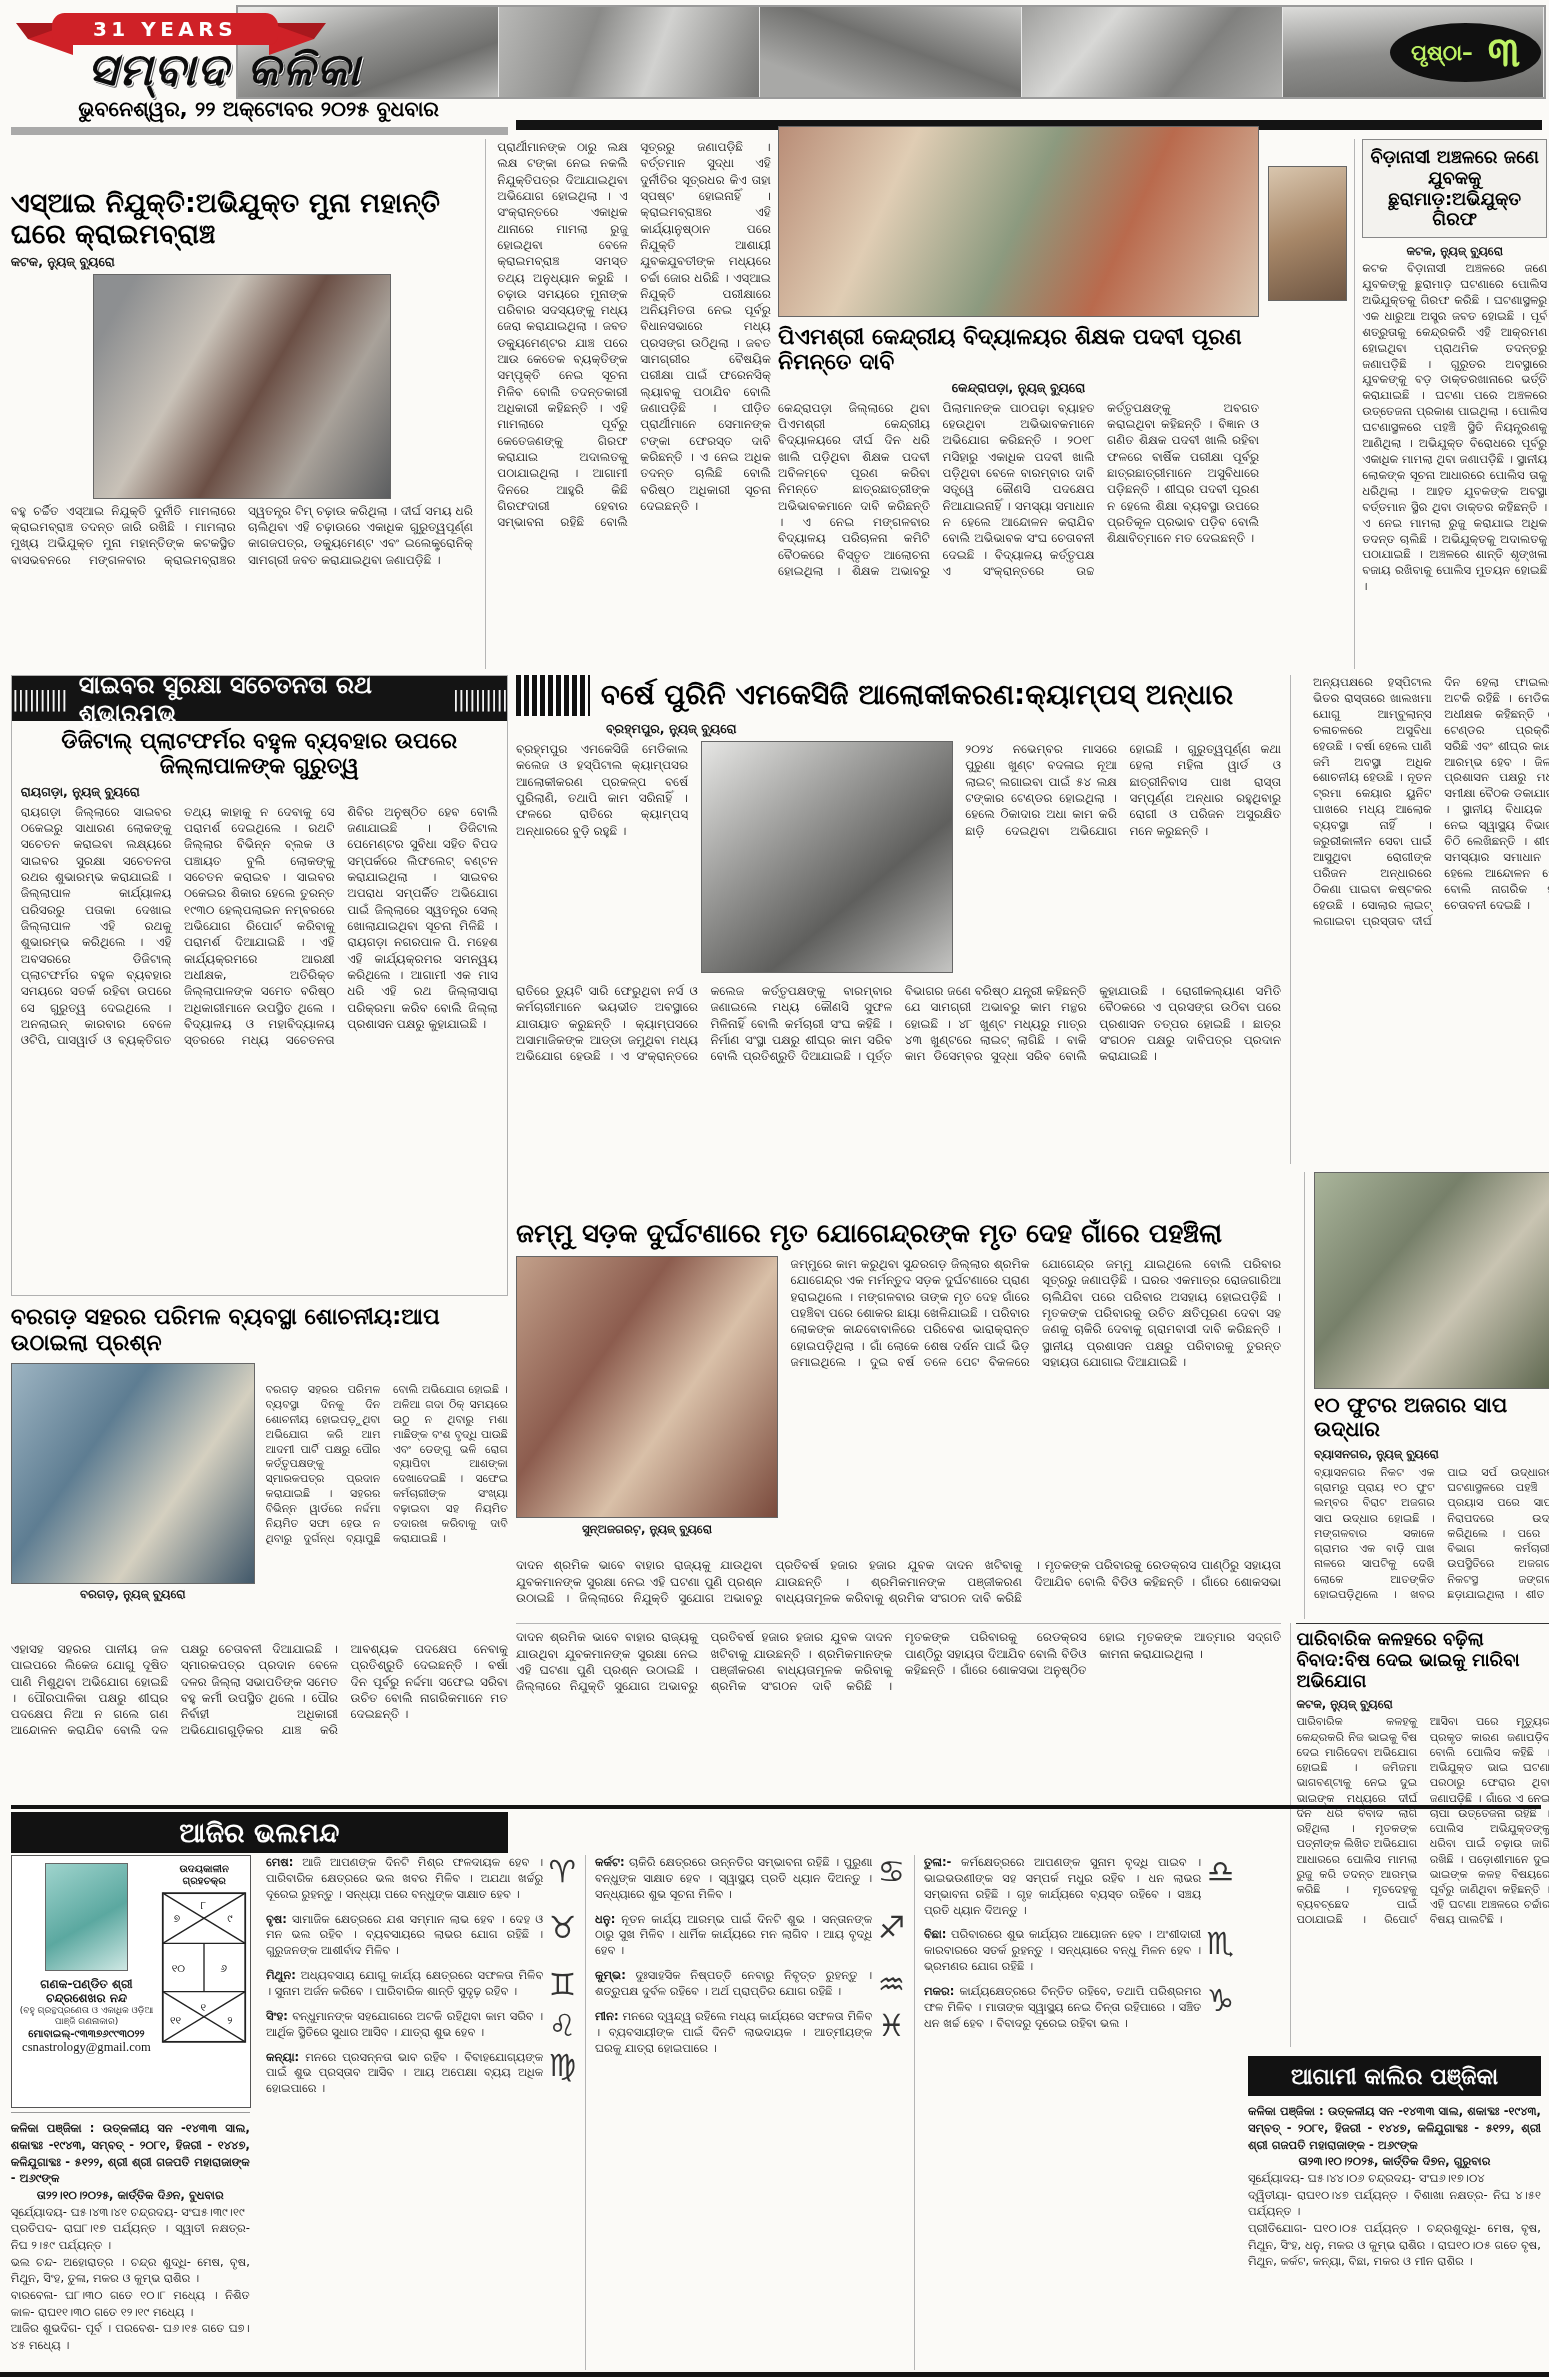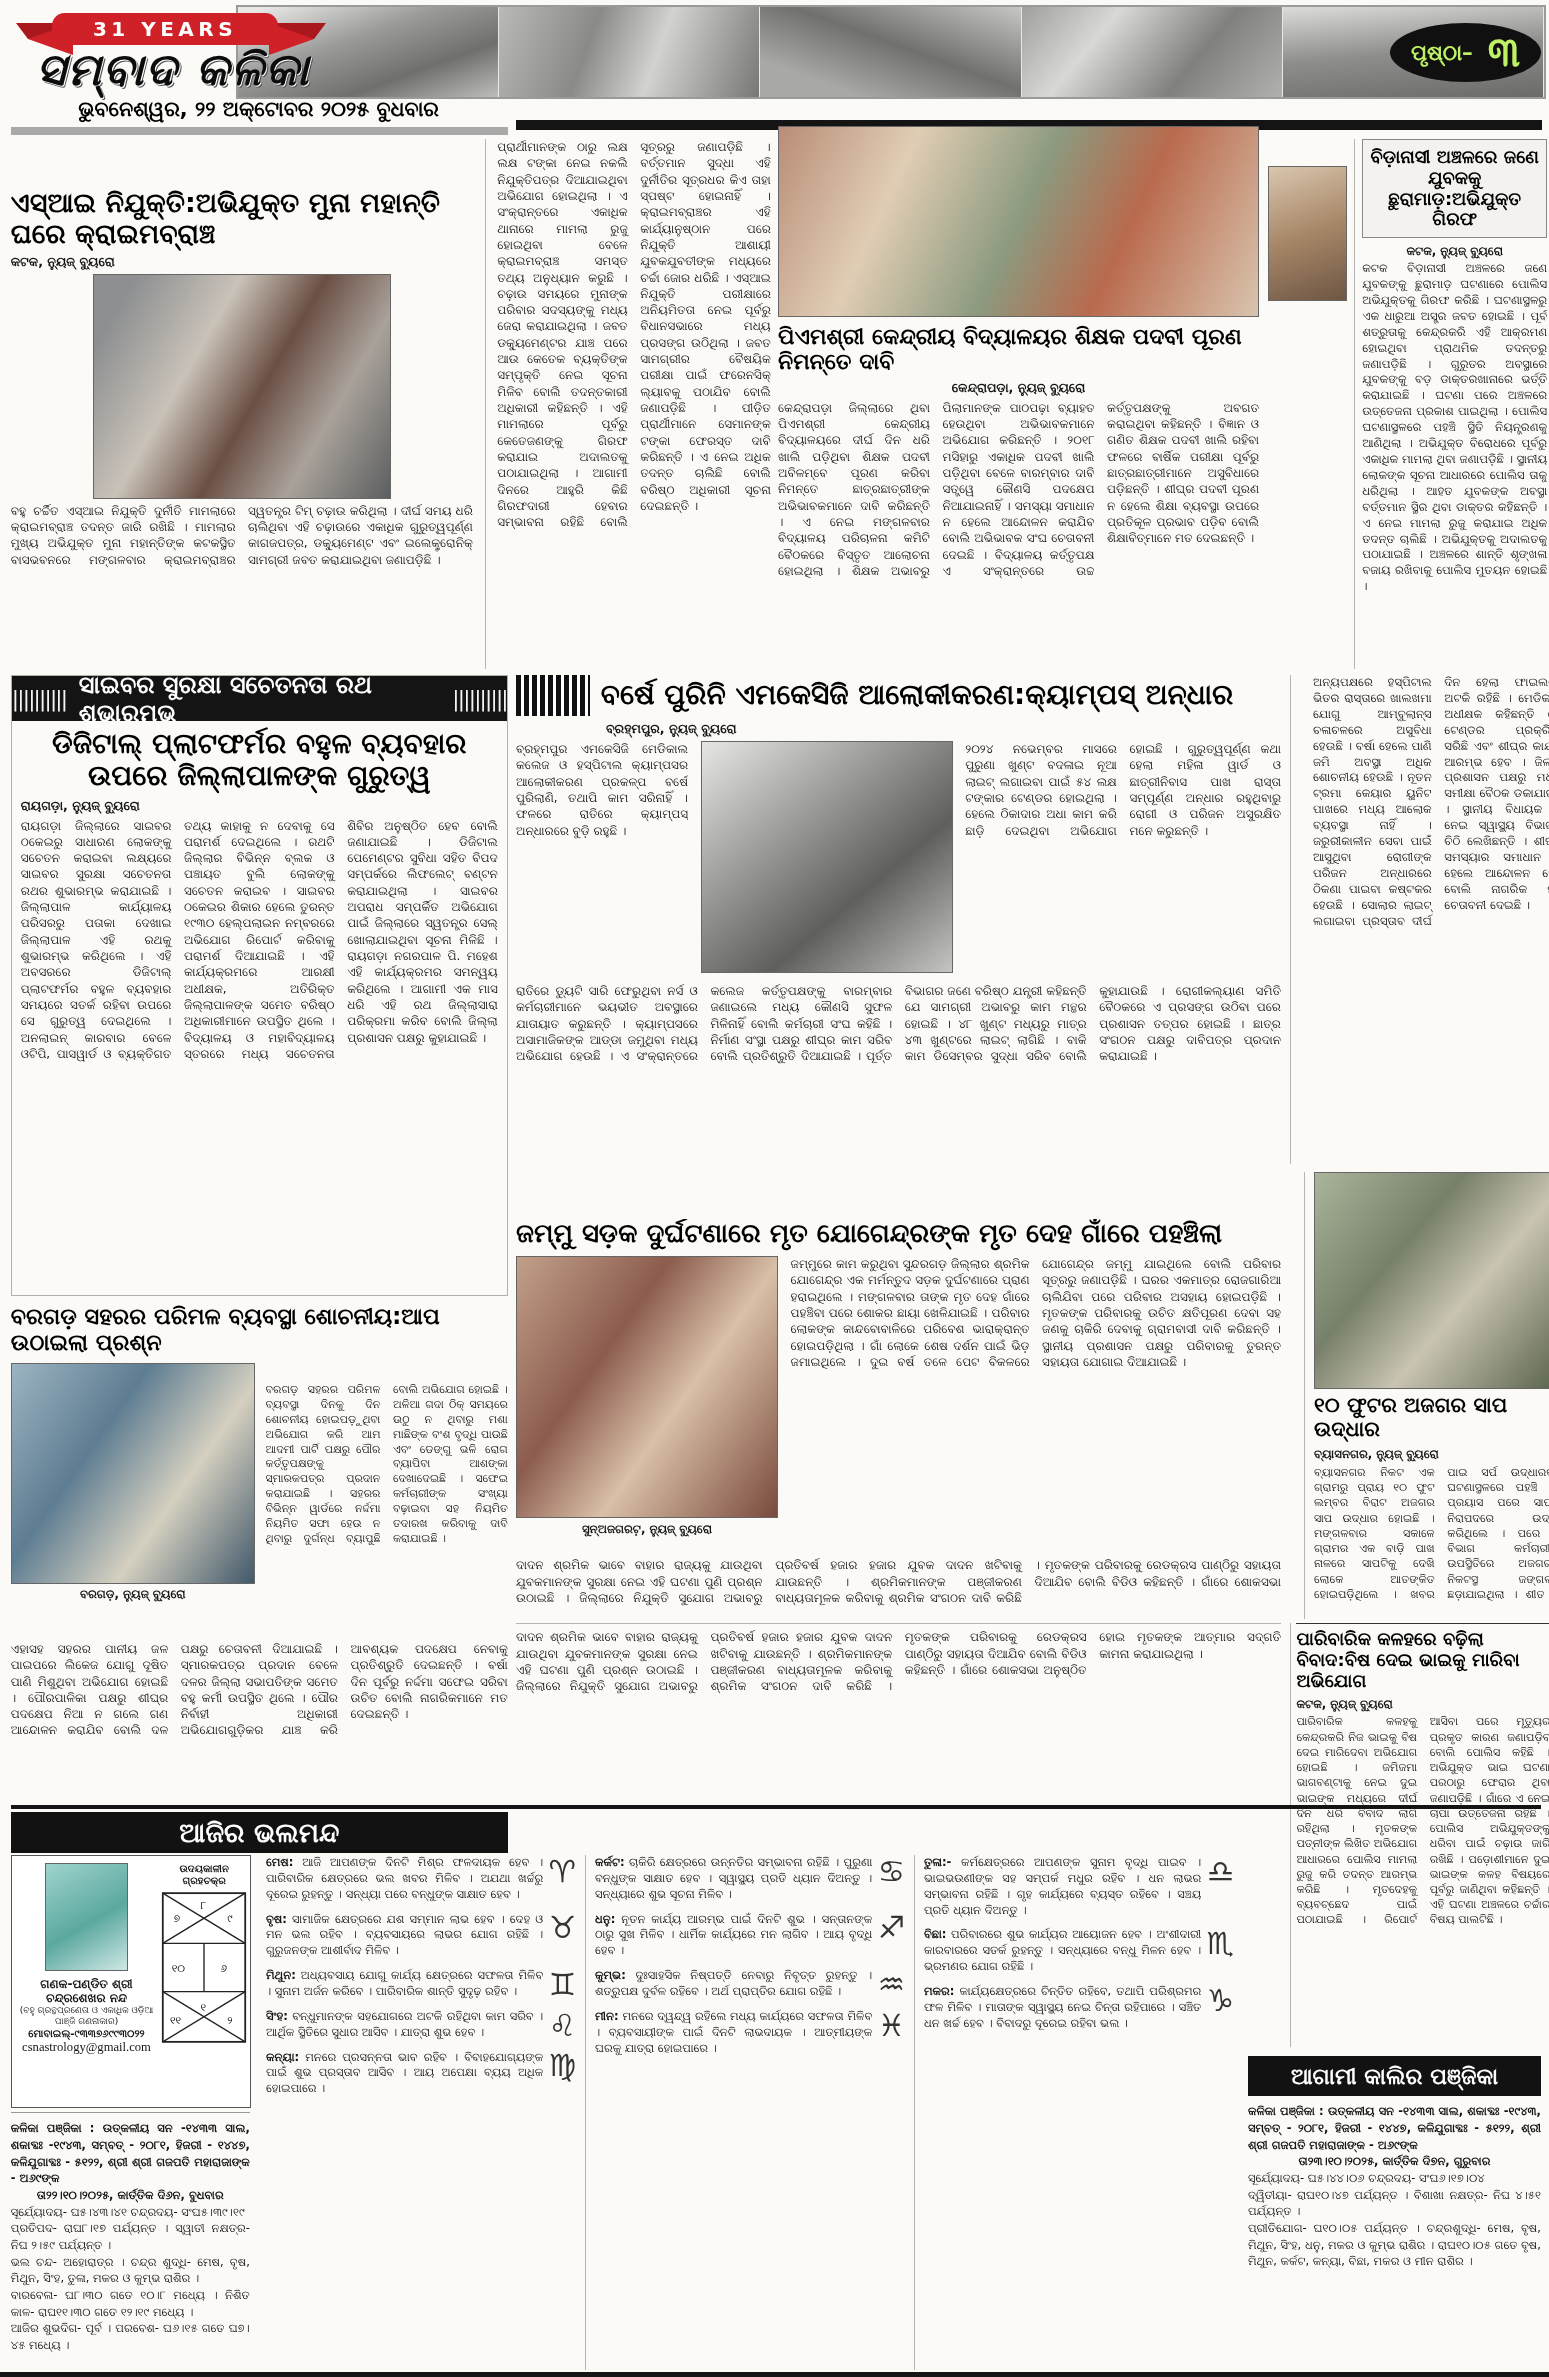--- a/index.html
+++ b/index.html
@@ -6,21 +6,21 @@
   html,body{margin:0;padding:0;background:#d8d8d4;}
   .page{position:relative;width:1550px;height:2377px;margin:0 auto;background:#fbfaf7;
         font-family:"DejaVu Sans","Liberation Sans",sans-serif;color:#141414;overflow:hidden;}
   
   .ribbon{position:absolute;left:52px;top:12.6px;width:226px;height:32px;background:#cf2127;
           border-radius:12.6px 12.6px 9px 9px;display:flex;align-items:center;justify-content:center;
           color:#fff;font-weight:bold;font-size:20px;letter-spacing:4.5px;z-index:3;}
   .ribbon-tail{position:absolute;top:23px;width:0;height:0;border-top:16px solid #a8181d;border-bottom:16px solid transparent;z-index:2;}
   .tail-l{left:16px;border-right:45px solid #cf2127;border-left:12.6px solid transparent;}
   .tail-r{left:269px;border-left:45px solid #cf2127;border-right:12.6px solid transparent;}
-  .logo{position:absolute;left:36px;top:43px;width:377px;font-size:45px;font-weight:900;
+  .logo{position:absolute;left:36px;top:43px;width:377px;text-align:center;font-size:45px;font-weight:900;
         font-style:italic;color:#0c0c0c;text-shadow:0.9px 0.9px 0 #fff,1.8px 1.8px 0 #555;letter-spacing:1.8px;white-space:nowrap;z-index:3;}
   .dateline{position:absolute;left:12.6px;top:97px;width:492px;text-align:center;font-size:20.7px;font-weight:bold;color:#000;}
   .rule-gray{position:absolute;left:10.8px;top:127px;width:497px;height:8px;background:#a9a9a9;}
   .rule-black-top{position:absolute;left:516px;top:120px;width:1026px;height:10px;background:#141414;}
   .photostrip{position:absolute;left:236px;top:5.4px;width:1306px;height:90px;border:2.7px solid #9a9a9a;
               background:#cfcfcf;display:flex;z-index:1;}
   .photostrip>div{flex:1;border-right:1.8px solid #e8e8e8;}
   .ph-a{background:linear-gradient(160deg,#e8e8e6 5%,#9a9a98 40%,#6f6f6d 70%,#bdbdbb);}
   .ph-b{background:linear-gradient(110deg,#b9b9b7,#8a8a88 35%,#d2d2d0 60%,#777775);}
   .ph-c{background:linear-gradient(200deg,#c6c6c4,#70706e 45%,#a8a8a6 80%);}
@@ -120,21 +120,21 @@
     <div class="body-txt" style="font-size:11.7px;height:395px;overflow:hidden;">କଟକ ବିଡ଼ାନାସୀ ଅଞ୍ଚଳରେ ଜଣେ ଯୁବକଙ୍କୁ ଛୁରାମାଡ଼ ଘଟଣାରେ ପୋଲିସ ଅଭିଯୁକ୍ତକୁ ଗିରଫ କରିଛି । ଘଟଣାସ୍ଥଳରୁ ଏକ ଧାରୁଆ ଅସ୍ତ୍ର ଜବତ ହୋଇଛି । ପୂର୍ବ ଶତ୍ରୁତାକୁ କେନ୍ଦ୍ରକରି ଏହି ଆକ୍ରମଣ ହୋଇଥିବା ପ୍ରାଥମିକ ତଦନ୍ତରୁ ଜଣାପଡ଼ିଛି । ଗୁରୁତର ଅବସ୍ଥାରେ ଯୁବକଙ୍କୁ ବଡ଼ ଡାକ୍ତରଖାନାରେ ଭର୍ତ୍ତି କରାଯାଇଛି । ଘଟଣା ପରେ ଅଞ୍ଚଳରେ ଉତ୍ତେଜନା ପ୍ରକାଶ ପାଇଥିଲା । ପୋଲିସ ଘଟଣାସ୍ଥଳରେ ପହଞ୍ଚି ସ୍ଥିତି ନିୟନ୍ତ୍ରଣକୁ ଆଣିଥିଲା । ଅଭିଯୁକ୍ତ ବିରୋଧରେ ପୂର୍ବରୁ ଏକାଧିକ ମାମଲା ଥିବା ଜଣାପଡ଼ିଛି । ସ୍ଥାନୀୟ ଲୋକଙ୍କ ସୂଚନା ଆଧାରରେ ପୋଲିସ ତାକୁ ଧରିଥିଲା । ଆହତ ଯୁବକଙ୍କ ଅବସ୍ଥା ବର୍ତ୍ତମାନ ସ୍ଥିର ଥିବା ଡାକ୍ତର କହିଛନ୍ତି । ଏ ନେଇ ମାମଲା ରୁଜୁ କରାଯାଇ ଅଧିକ ତଦନ୍ତ ଚାଲିଛି । ଅଭିଯୁକ୍ତକୁ ଅଦାଲତକୁ ପଠାଯାଇଛି । ଅଞ୍ଚଳରେ ଶାନ୍ତି ଶୃଙ୍ଖଳା ବଜାୟ ରଖିବାକୁ ପୋଲିସ ମୁତୟନ ହୋଇଛି ।</div>
   </div>
 
   <div class="art" style="left:10.8px;top:675px;width:497px;height:621px;border:0.9px solid #b0b0b0;box-sizing:border-box;">
     <div class="banner">
       <span class="hatch">||||||||||</span>
       <span>ସାଇବର ସୁରକ୍ଷା ସଚେତନତା ରଥ ଶୁଭାରମ୍ଭ</span>
       <span class="hatch">||||||||||</span>
     </div>
     <div style="padding:7.2px 9px;">
-      <div class="hl" style="font-size:28px;text-align:center;">ଡିଜିଟାଲ୍ ପ୍ଲାଟଫର୍ମର ବହୁଳ ବ୍ୟବହାର ଉପରେ ଜିଲ୍ଲାପାଳଙ୍କ ଗୁରୁତ୍ୱ</div>
+      <div class="hl" style="font-size:22px;text-align:center;">ଡିଜିଟାଲ୍ ପ୍ଲାଟଫର୍ମର ବହୁଳ ବ୍ୟବହାର ଉପରେ ଜିଲ୍ଲାପାଳଙ୍କ ଗୁରୁତ୍ୱ</div>
       <div class="byline">ରାୟଗଡ଼ା, ନ୍ୟୁଜ୍ ବ୍ୟୁରୋ</div>
       <div class="body-txt cols3" style="height:467px;overflow:hidden;">ରାୟଗଡ଼ା ଜିଲ୍ଲାରେ ସାଇବର ଠକେଇରୁ ସାଧାରଣ ଲୋକଙ୍କୁ ସଚେତନ କରାଇବା ଲକ୍ଷ୍ୟରେ ସାଇବର ସୁରକ୍ଷା ସଚେତନତା ରଥର ଶୁଭାରମ୍ଭ କରାଯାଇଛି । ଜିଲ୍ଲାପାଳ କାର୍ଯ୍ୟାଳୟ ପରିସରରୁ ପତାକା ଦେଖାଇ ଜିଲ୍ଲାପାଳ ଏହି ରଥକୁ ଶୁଭାରମ୍ଭ କରିଥିଲେ । ଏହି ଅବସରରେ ଡିଜିଟାଲ୍ ପ୍ଲାଟଫର୍ମର ବହୁଳ ବ୍ୟବହାର ସମୟରେ ସତର୍କ ରହିବା ଉପରେ ସେ ଗୁରୁତ୍ୱ ଦେଇଥିଲେ । ଅନଲାଇନ୍ କାରବାର ବେଳେ ଓଟିପି, ପାସୱାର୍ଡ ଓ ବ୍ୟକ୍ତିଗତ ତଥ୍ୟ କାହାକୁ ନ ଦେବାକୁ ସେ ପରାମର୍ଶ ଦେଇଥିଲେ । ରଥଟି ଜିଲ୍ଲାର ବିଭିନ୍ନ ବ୍ଲକ ଓ ପଞ୍ଚାୟତ ବୁଲି ଲୋକଙ୍କୁ ସଚେତନ କରାଇବ । ସାଇବର ଠକେଇର ଶିକାର ହେଲେ ତୁରନ୍ତ ୧୯୩୦ ହେଲ୍ପଲାଇନ ନମ୍ବରରେ ଅଭିଯୋଗ ରିପୋର୍ଟ କରିବାକୁ ପରାମର୍ଶ ଦିଆଯାଇଛି । ଏହି କାର୍ଯ୍ୟକ୍ରମରେ ଆରକ୍ଷୀ ଅଧୀକ୍ଷକ, ଅତିରିକ୍ତ ଜିଲ୍ଲାପାଳଙ୍କ ସମେତ ବରିଷ୍ଠ ଅଧିକାରୀମାନେ ଉପସ୍ଥିତ ଥିଲେ । ବିଦ୍ୟାଳୟ ଓ ମହାବିଦ୍ୟାଳୟ ସ୍ତରରେ ମଧ୍ୟ ସଚେତନତା ଶିବିର ଅନୁଷ୍ଠିତ ହେବ ବୋଲି ଜଣାଯାଇଛି । ଡିଜିଟାଲ ପେମେଣ୍ଟର ସୁବିଧା ସହିତ ବିପଦ ସମ୍ପର୍କରେ ଲିଫଲେଟ୍ ବଣ୍ଟନ କରାଯାଇଥିଲା । ସାଇବର ଅପରାଧ ସମ୍ପର୍କିତ ଅଭିଯୋଗ ପାଇଁ ଜିଲ୍ଲାରେ ସ୍ୱତନ୍ତ୍ର ସେଲ୍ ଖୋଲାଯାଇଥିବା ସୂଚନା ମିଳିଛି । ରାୟଗଡ଼ା ନଗରପାଳ ପି. ମହେଶ ଏହି କାର୍ଯ୍ୟକ୍ରମର ସମନ୍ୱୟ କରିଥିଲେ । ଆଗାମୀ ଏକ ମାସ ଧରି ଏହି ରଥ ଜିଲ୍ଲାସାରା ପରିକ୍ରମା କରିବ ବୋଲି ଜିଲ୍ଲା ପ୍ରଶାସନ ପକ୍ଷରୁ କୁହାଯାଇଛି ।</div>
     </div>
   </div>
 
   <div class="art" style="left:516px;top:675px;width:765px;height:539px;">
     <div style="display:flex;align-items:center;">
       <div class="hatch-block"></div>
       <div class="hl" style="font-size:28px;">ବର୍ଷେ ପୁରିନି ଏମକେସିଜି ଆଲୋକୀକରଣ:କ୍ୟାମ୍ପସ୍ ଅନ୍ଧାର</div>
     </div>

